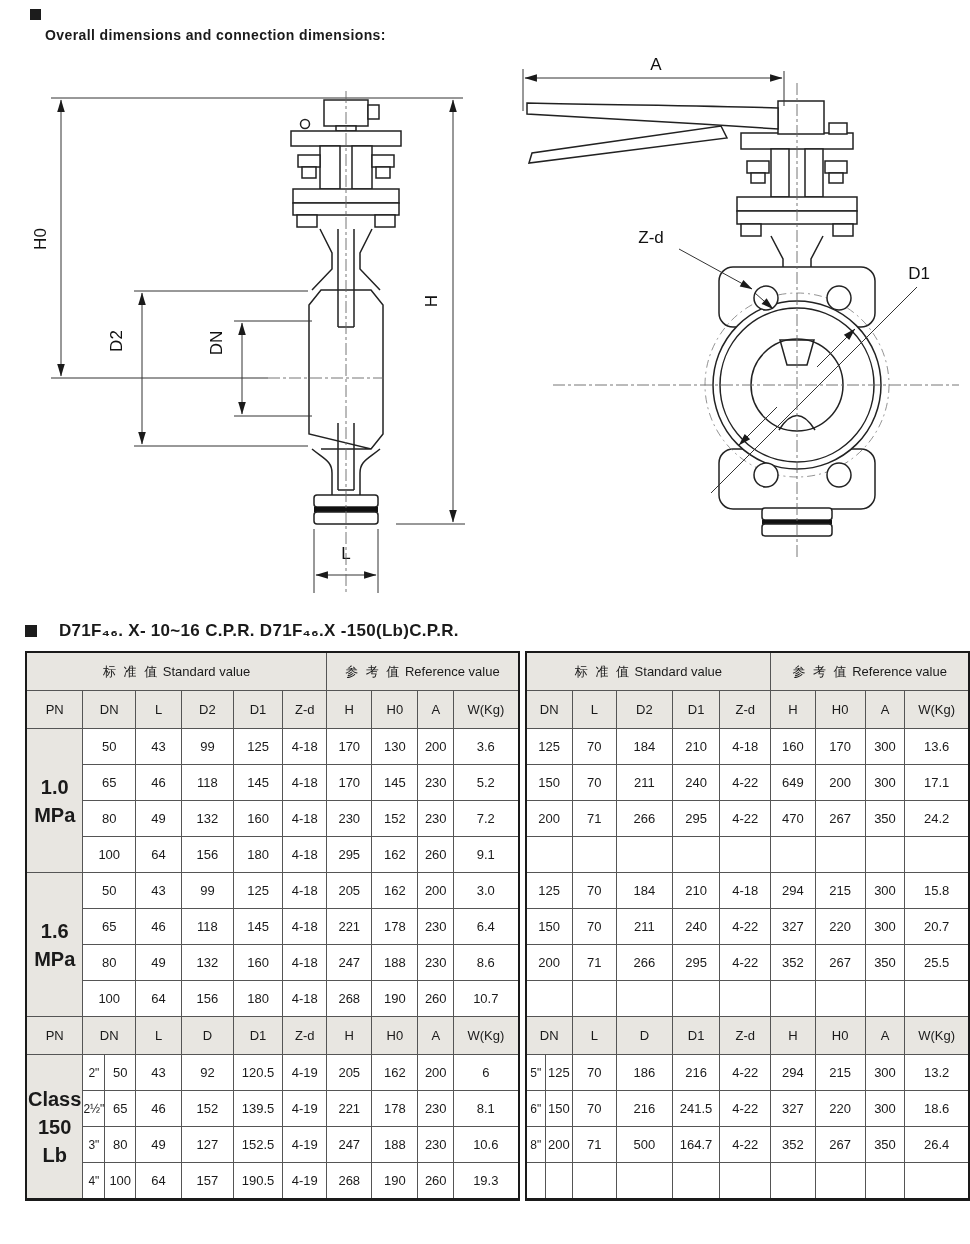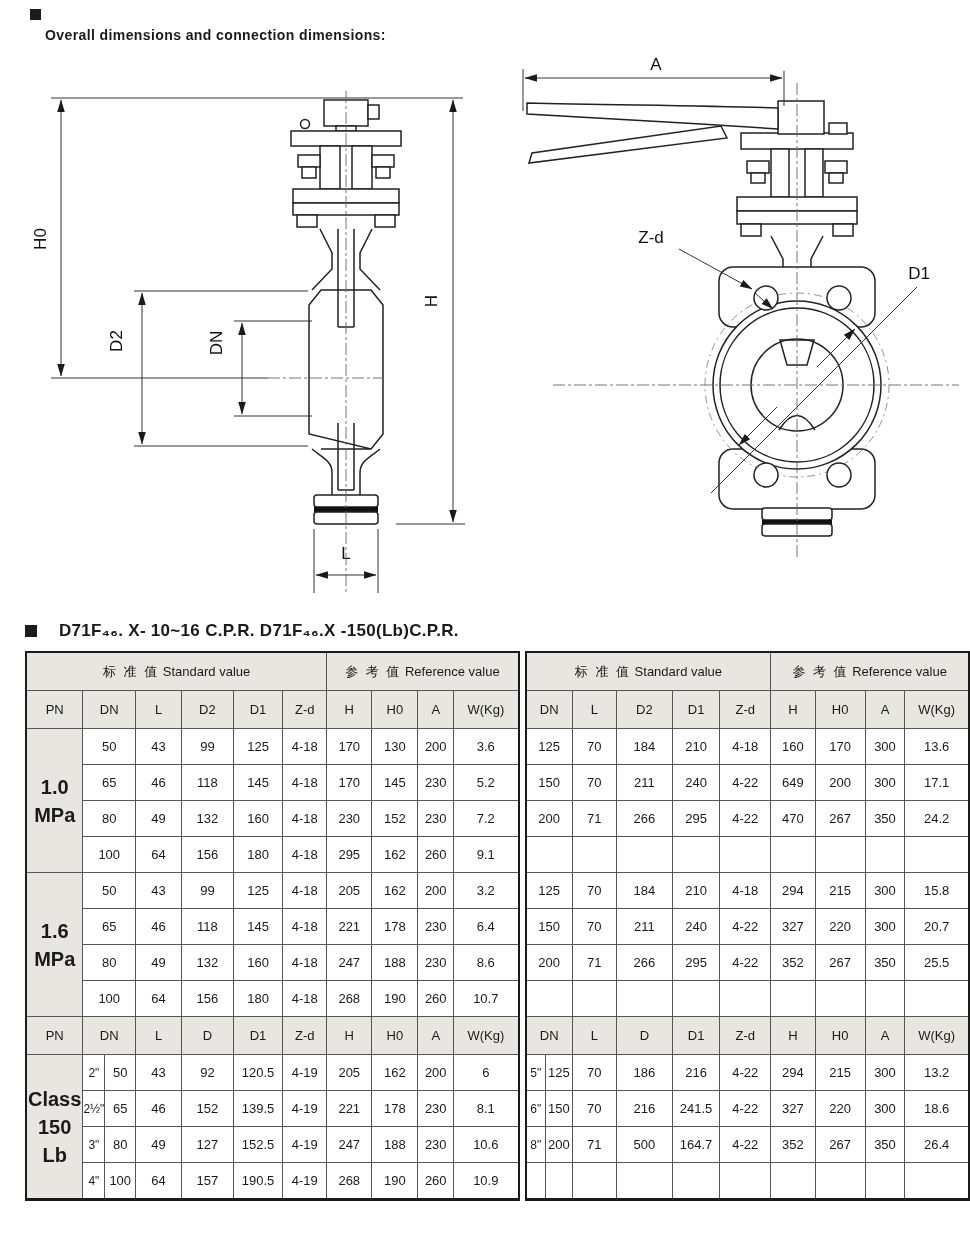--- a/index.html
+++ b/index.html
@@ -249,21 +249,21 @@
           <td rowspan="4" class="g pn">1.6
 MPa</td>
           <td colspan="2">50</td>
           <td>43</td>
           <td>99</td>
           <td>125</td>
           <td>4-18</td>
           <td>205</td>
           <td>162</td>
           <td>200</td>
-          <td>3.2</td>
+          <td>3.0</td>
         </tr>
         <tr>
           <td colspan="2">65</td>
           <td>46</td>
           <td>118</td>
           <td>145</td>
           <td>4-18</td>
           <td>221</td>
           <td>178</td>
           <td>230</td>
@@ -345,21 +345,21 @@
         <tr>
           <td class="inch">4"</td>
           <td>100</td>
           <td>64</td>
           <td>157</td>
           <td>190.5</td>
           <td>4-19</td>
           <td>268</td>
           <td>190</td>
           <td>260</td>
-          <td>10.9</td>
+          <td>19.3</td>
         </tr>
       </tbody>
   </table>
   <table id="t-right">
     <colgroup>
       <col style="width:20px">
         <col style="width:27px">
         <col style="width:45px">
       <col style="width:57px">
         <col style="width:48px">

